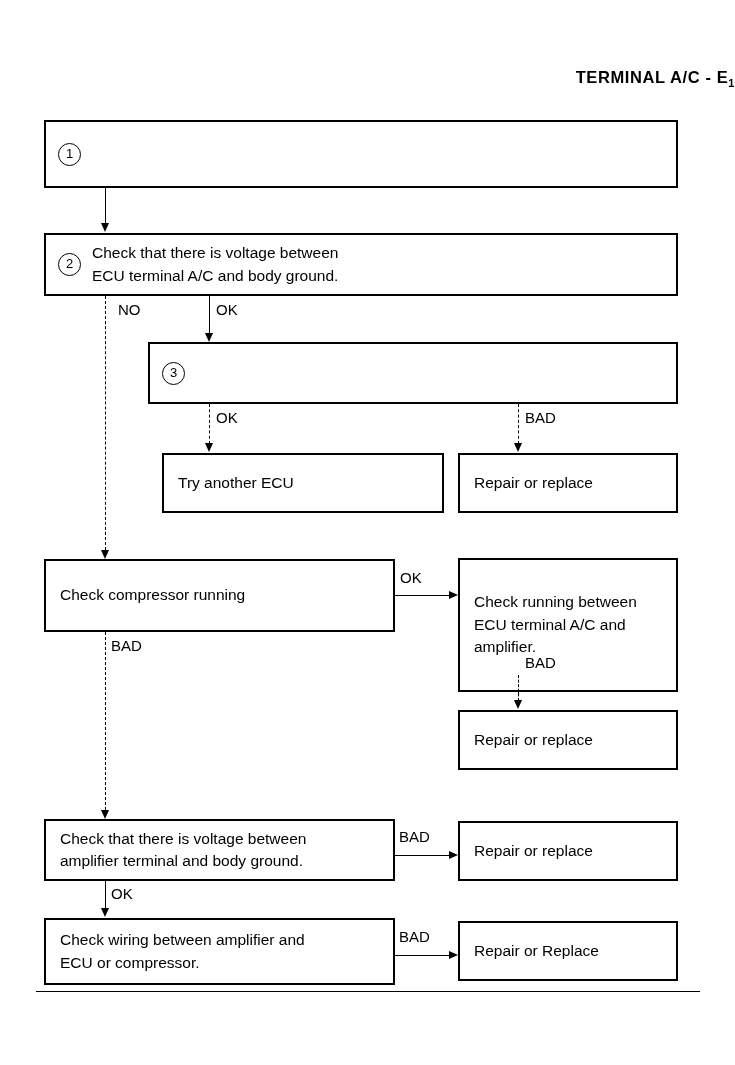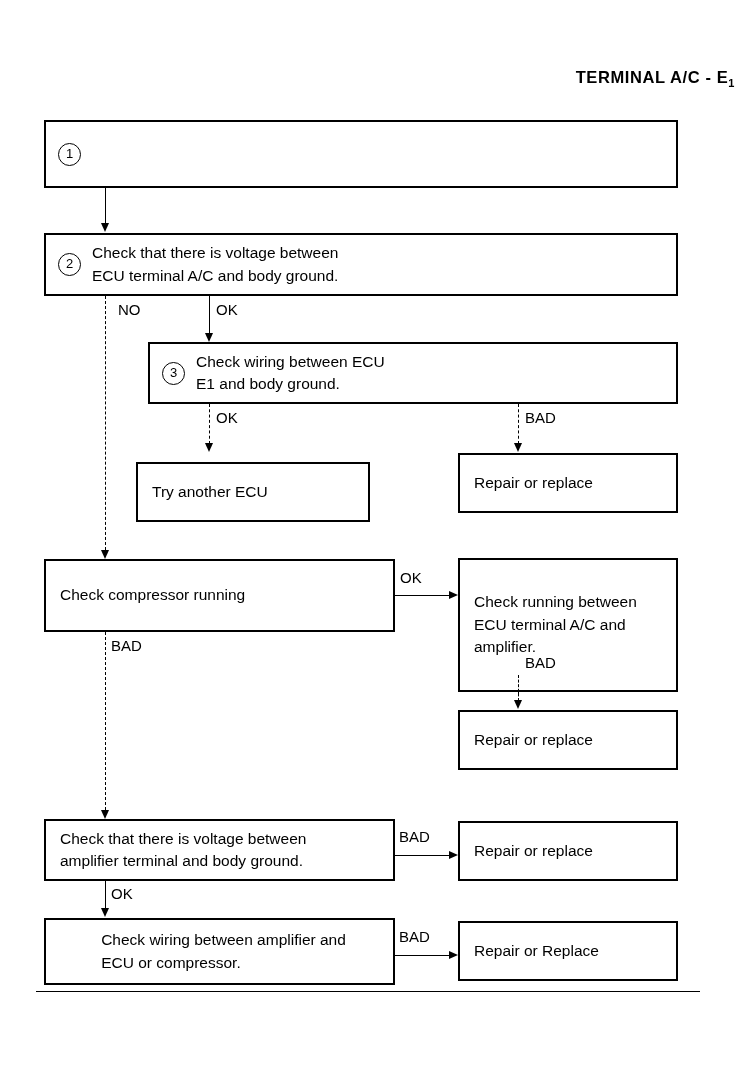--- a/index.html
+++ b/index.html
@@ -147,33 +147,31 @@
   <div class="elabel" style="left:118px; top:302px;">NO</div>
   <div class="conn vline dashed" style="left:105px; top:296px; height:254px;"></div>
   <div class="arrow-down" style="left:100.5px; top:550px;"></div>
 
   <div class="elabel" style="left:216px; top:302px;">OK</div>
   <div class="conn vline" style="left:209px; top:296px; height:38px;"></div>
   <div class="arrow-down" style="left:204.5px; top:333px;"></div>
 
   <div class="box with-marker" style="left:148px; top:342px; width:530px; height:62px;">
     <span class="marker">3</span>
-    <span class="txt">Check wiring between ECU
-E1 and body ground.</span>
   </div>
 
   <div class="elabel" style="left:216px; top:410px;">OK</div>
   <div class="conn vline dashed" style="left:209px; top:404px; height:40px;"></div>
   <div class="arrow-down" style="left:204.5px; top:443px;"></div>
 
   <div class="elabel" style="left:525px; top:410px;">BAD</div>
   <div class="conn vline dashed" style="left:518px; top:404px; height:40px;"></div>
   <div class="arrow-down" style="left:513.5px; top:443px;"></div>
 
-  <div class="box" style="left:136px; top:453px; width:234px; height:60px;margin-top:9px;">
+  <div class="box" style="left:162px; top:453px; width:282px; height:60px;">
     <span class="txt">Try another ECU</span>
   </div>
 
   <div class="box" style="left:458px; top:453px; width:220px; height:60px;">
     <span class="txt">Repair or replace</span>
   </div>
 
   <div class="box" style="left:44px; top:559px; width:351px; height:73px;">
     <span class="txt">Check compressor running</span>
   </div>
@@ -211,21 +209,21 @@
   <div class="arrow-right" style="left:449px; top:850.5px;"></div>
 
   <div class="elabel" style="left:111px; top:886px;">OK</div>
   <div class="conn vline" style="left:105px; top:881px; height:28px;"></div>
   <div class="arrow-down" style="left:100.5px; top:908px;"></div>
 
   <div class="box" style="left:458px; top:821px; width:220px; height:60px;">
     <span class="txt">Repair or replace</span>
   </div>
 
-  <div class="box" style="left:44px; top:918px; width:351px; height:67px;justify-content:center;">
+  <div class="box" style="left:44px; top:918px; width:351px; height:67px;">
     <span class="txt">Check wiring between amplifier and
 ECU or compressor.</span>
   </div>
 
   <div class="elabel" style="left:399px; top:929px;">BAD</div>
   <div class="conn hline" style="left:395px; top:955px; width:55px;"></div>
   <div class="arrow-right" style="left:449px; top:950.5px;"></div>
 
   <div class="box" style="left:458px; top:921px; width:220px; height:60px;">
     <span class="txt">Repair or Replace</span>

